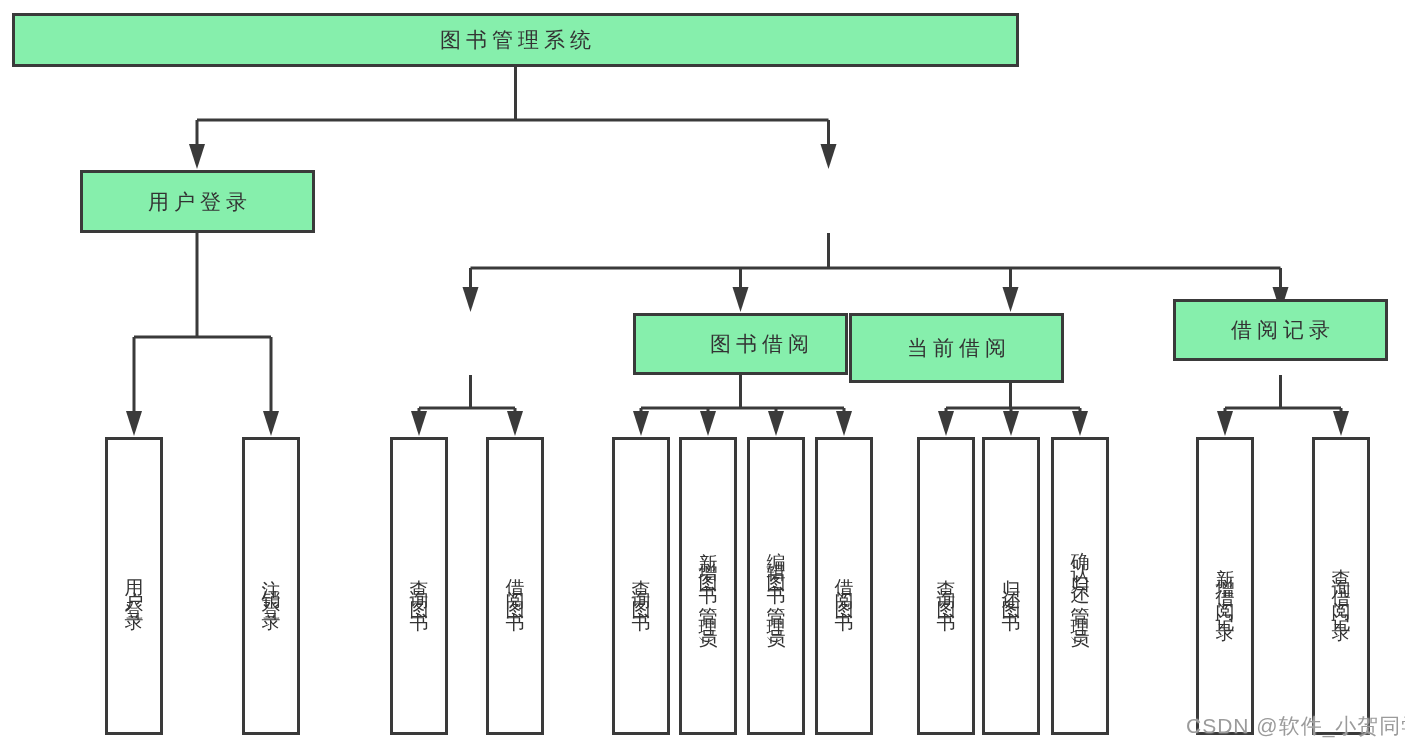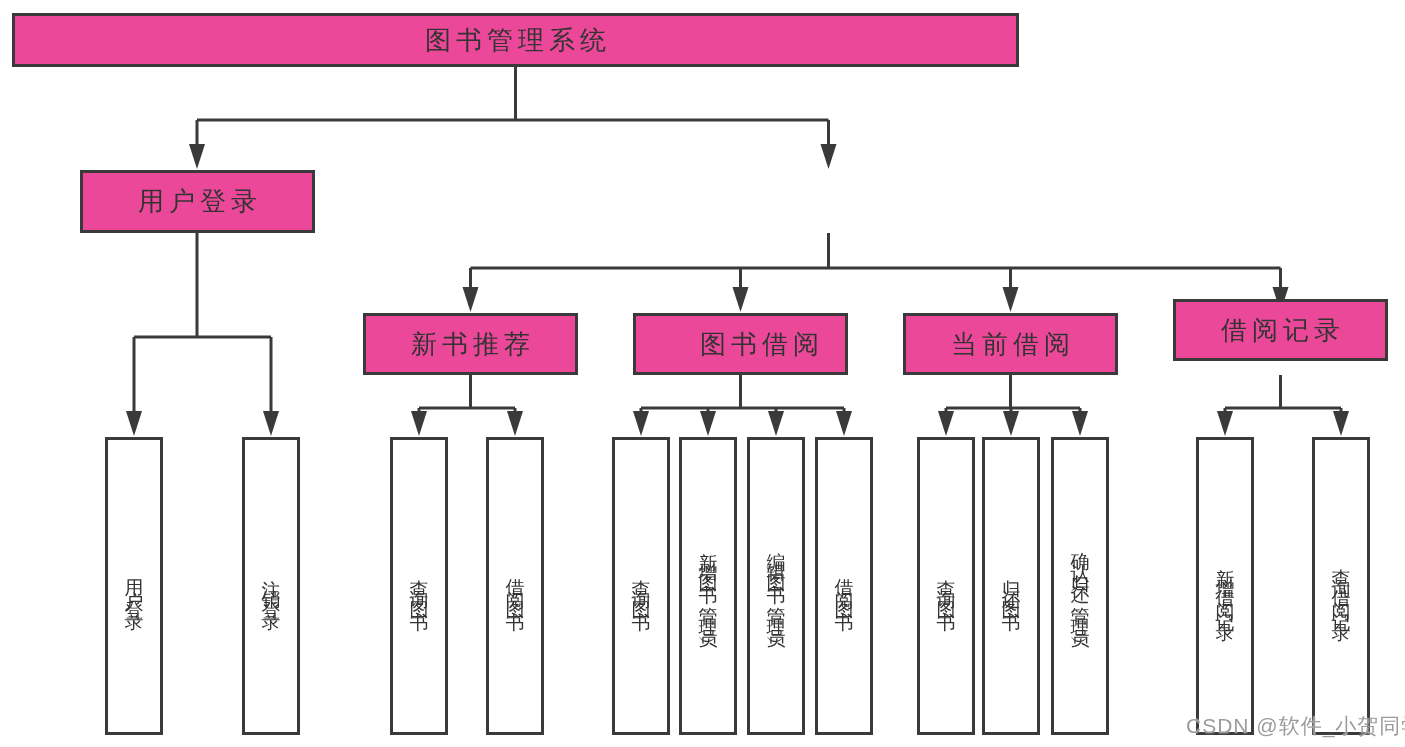--- a/index.html
+++ b/index.html
@@ -14,23 +14,23 @@
   svg.connectors {
     position: absolute; left: 0; top: 0;
     width: 1405px; height: 747px;
     z-index: 1;
   }
   svg.connectors path { stroke: #3a3a3a; stroke-width: 3; fill: none; }
   svg.connectors polygon { fill: #3a3a3a; stroke: none; }
   .node {
     position: absolute;
     border: 3px solid #3a3a3a;
-    background: #ec4899;
+    background: #86efac;
     display: flex; align-items: center; justify-content: center;
-    font-size: 26px; color: #333333;
+    font-size: 21px; color: #333333;
     letter-spacing: 5px; text-indent: 5px;
     z-index: 2;
   }
   .leaf {
     position: absolute; top: 437px;
     width: 58px; height: 298px;
     border: 3px solid #3a3a3a;
     background: #ffffff;
     display: flex; align-items: center; justify-content: center;
     z-index: 2;
@@ -96,23 +96,22 @@
       <path d="M1280.5,375 V408 M1225,408 H1341 M1225,408 V412 M1341,408 V412"></path>
       <polygon points="1225,436 1217,411 1233,411"></polygon>
       <polygon points="1341,436 1333,411 1349,411"></polygon>
     </g>
   </svg>
 
   <div class="node" style="left:12px; top:13px; width:1007px; height:54px;">图书管理系统</div>
 
   <div class="node" style="left:80px; top:170px; width:235px; height:63px;">用户登录</div>
 
-  <div class="node" style="left:363px; top:313px; width:215px; height:62px;">新书推荐</div>
   <div class="node" style="left:633px; top:313px; width:215px; height:62px;padding-left:38px;">图书借阅</div>
-  <div class="node" style="left:903px; top:313px; width:215px; height:62px;">当前借阅</div>
+  <div class="node" style="left:849px; top:313px; width:215px; height:70px;">当前借阅</div>
   <div class="node" style="left:1173px; top:299px; width:215px; height:62px;">借阅记录</div>
 
   <div class="leaf" style="left:105px;">
     <span>用户登录</span>
   </div>
   <div class="leaf" style="left:242px;">
     <span>注销登录</span>
   </div>
 
   <div class="leaf" style="left:390px;">

